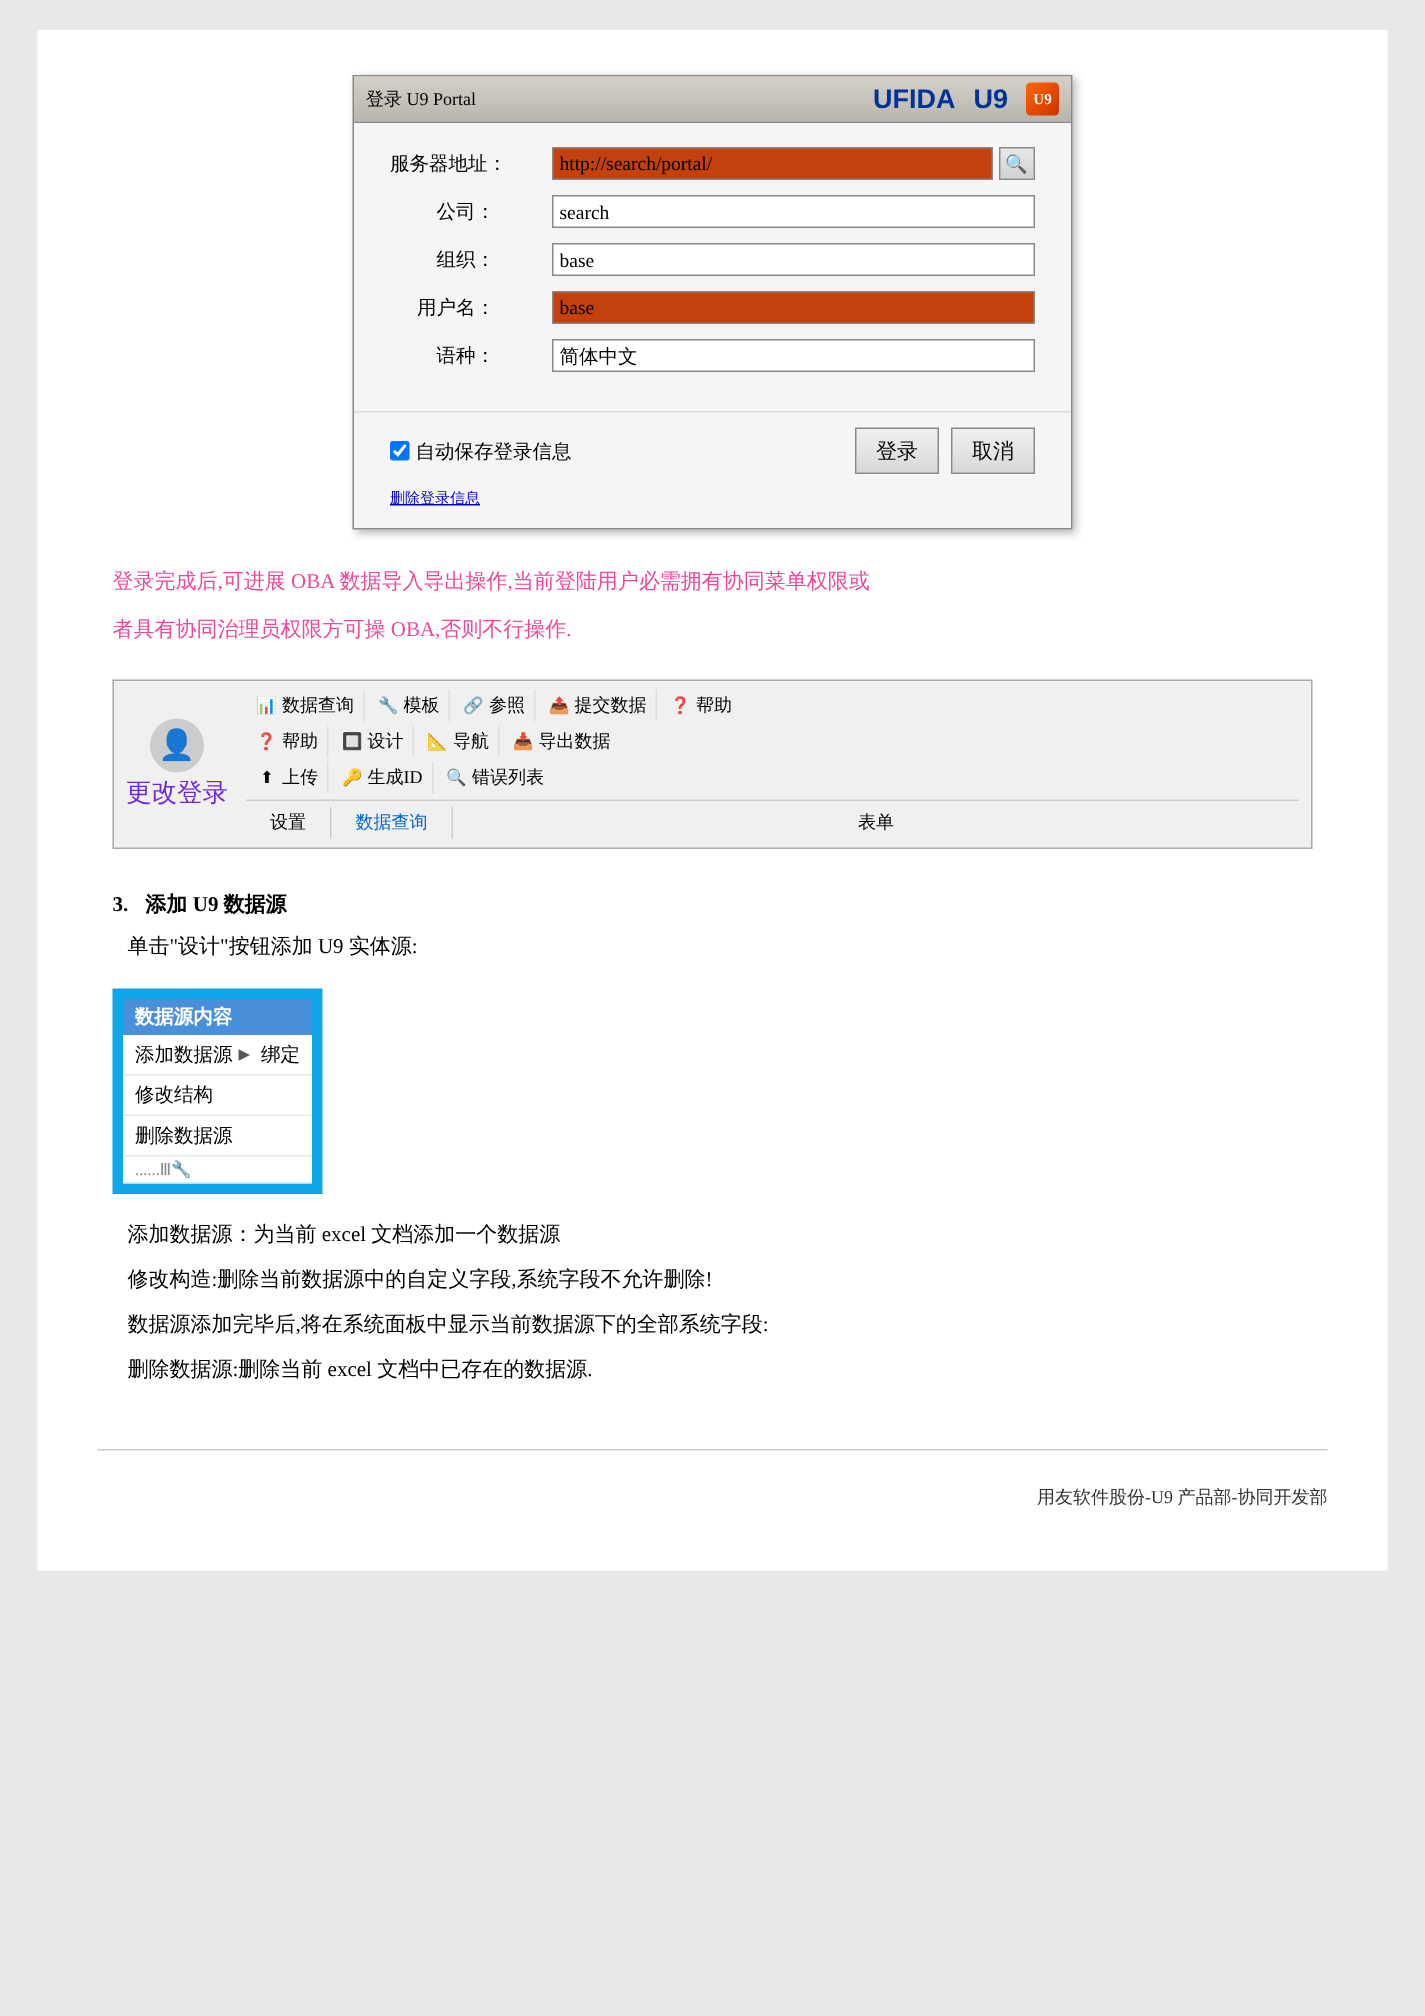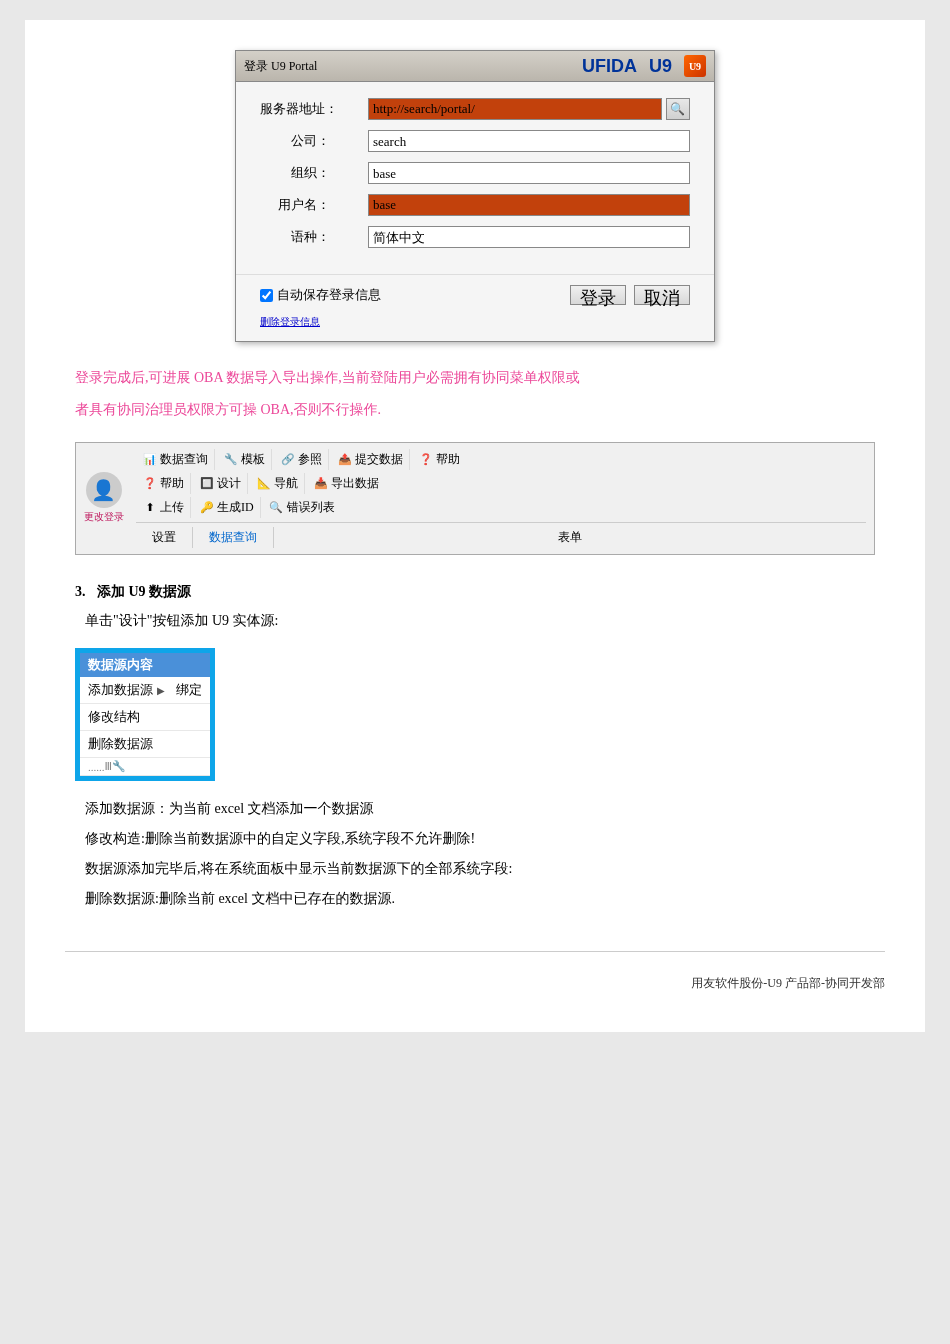--- a/index.html
+++ b/index.html
@@ -146,25 +146,25 @@
       gap: 4px;
       font-size: 13px;
       flex: 1;
     }
     .footer-buttons {
       display: flex;
       gap: 8px;
     }
     .dialog-btn {
       width: 56px;
-      height: 20px;
+      height: 31px;
       border: 1px solid #888;
       background: linear-gradient(to bottom, #f0f0f0, #d8d8d8);
       cursor: pointer;
-      font-size: 18px;
+      font-size: 14px;
       font-family: SimSun, serif;
     }
     .delete-link {
       color: #0000cc;
       text-decoration: underline;
       font-size: 10px;
       cursor: pointer;
     }
 
     
@@ -203,22 +203,22 @@
       height: 36px;
       background: #ccc;
       border-radius: 50%;
       display: flex;
       align-items: center;
       justify-content: center;
       font-size: 20px;
       margin-bottom: 2px;
     }
     .toolbar-change-login {
-      font-size: 10px;
-      color: #be185d;
+      font-size: 17px;
+      color: #6d28d9;
       white-space: nowrap;
       text-align: center;
     }
     .toolbar-right {
       flex: 1;
     }
     .toolbar-row {
       display: flex;
       align-items: center;
       gap: 2px;
@@ -270,21 +270,21 @@
       font-size: 14px;
       font-weight: bold;
       margin: 16px 0 8px;
     }
     .section-heading .num {
       margin-right: 8px;
     }
 
     
     .datasource-menu {
-      border: 5px solid #0ea5e9;
+      border: 7px solid #0ea5e9;
       background: #fff;
       display: inline-block;
       margin: 10px 0;
       min-width: 140px;
     }
     .datasource-menu-header {
       background: #4a90d9;
       color: #fff;
       font-size: 13px;
       padding: 3px 8px;

